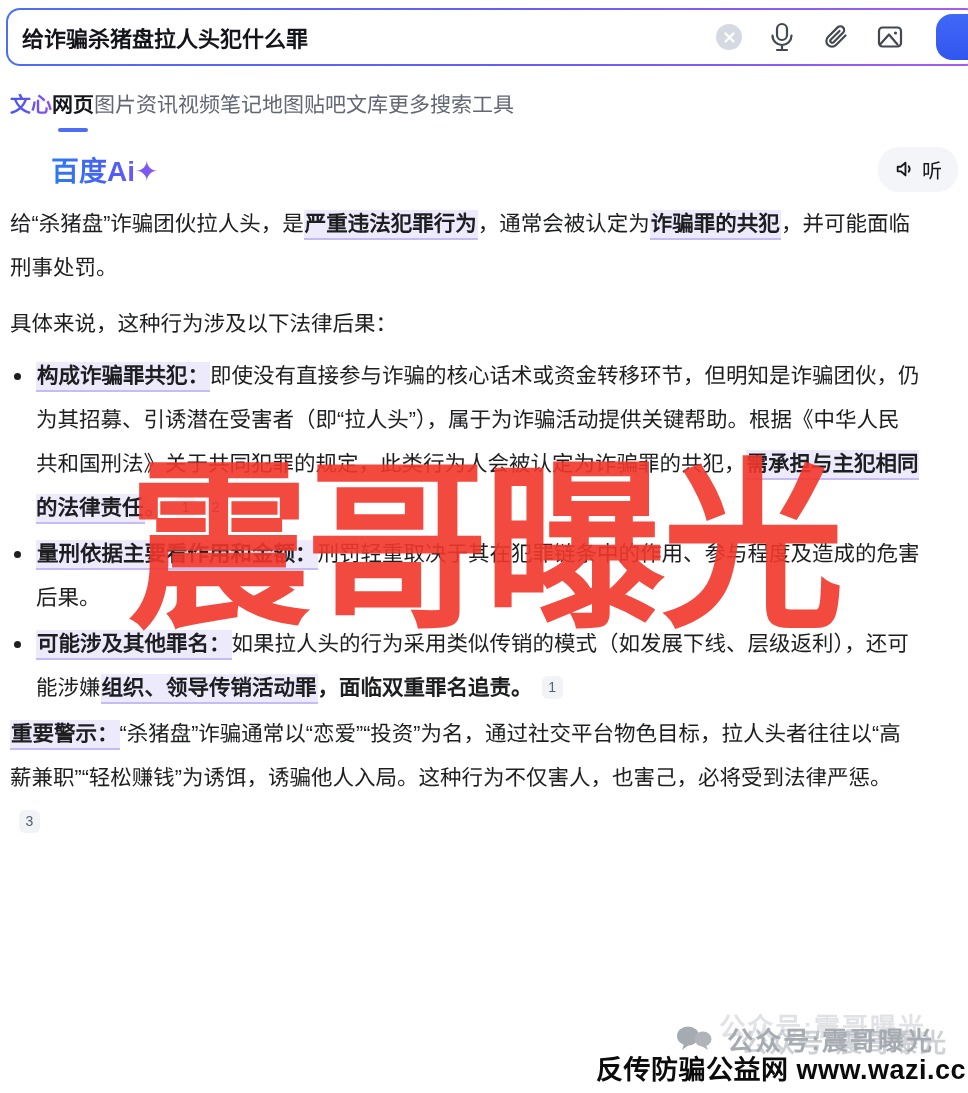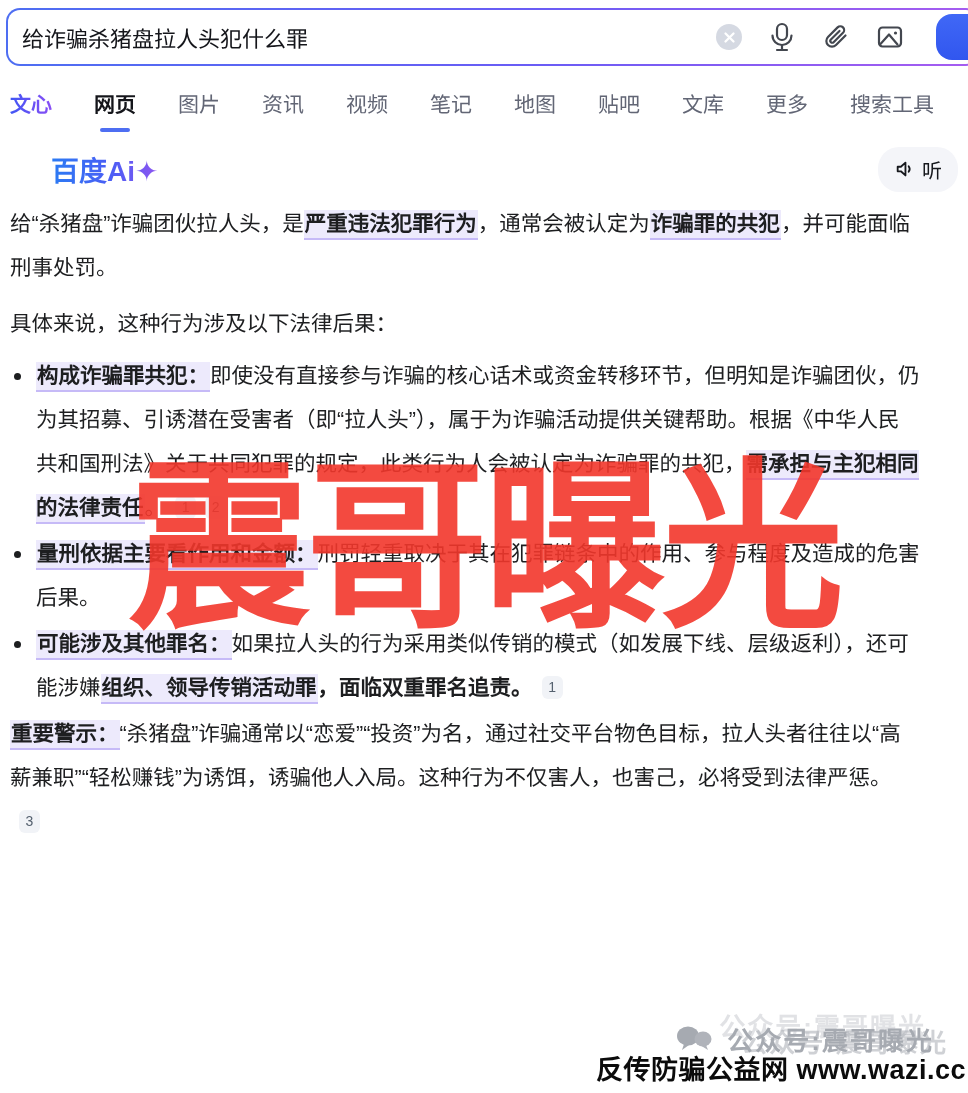--- a/index.html
+++ b/index.html
@@ -6,31 +6,31 @@
   html,body { width:968px; height:1093px; overflow:hidden; background:#fff;
     font-family:"Liberation Sans","DejaVu Sans",sans-serif; color:#1d1e20; }
   .page { position:relative; width:968px; height:1093px; overflow:hidden; }
 
   
   .search-wrap { position:absolute; top:8px; left:6px; width:974px; height:58px;
     border-radius:14px; background:linear-gradient(90deg,#4e6ef2 0%,#6a5cf5 55%,#a75cf0 100%);
     padding:2px; }
   .search-inner { position:relative; width:100%; height:100%; background:#fff;
     border-radius:12px; display:flex; align-items:center; padding:0 14px; overflow:hidden; }
-  .search-query { font-size:22px; font-weight:400; color:#14151a; flex:1; white-space:nowrap; }
+  .search-query { font-size:22px; font-weight:700; color:#14151a; flex:1; white-space:nowrap; }
   .search-icons { display:flex; align-items:center; gap:26px; margin-right:60px; }
   .clear-btn { width:26px; height:26px; border-radius:50%; background:#d5d9e2;
     display:flex; align-items:center; justify-content:center; cursor:pointer; }
   .icon-btn { display:flex; align-items:center; justify-content:center; cursor:pointer; }
   .search-submit { position:absolute; right:-44px; top:50%; transform:translateY(-50%);
     width:86px; height:46px; border-radius:16px; border:none;
     background:linear-gradient(180deg,#4068f6,#3156ef); cursor:pointer; }
 
   
-  .tabs { position:absolute; top:88px; left:10px; display:flex; gap:42px; align-items:flex-start; }
+  .tabs { position:absolute; top:88px; left:10px; display:flex; align-items:flex-start; }
   .tab { position:relative; font-size:21px; color:#626675; cursor:pointer; padding-bottom:14px; white-space:nowrap; }
   .tab.brand { font-weight:700; background:linear-gradient(90deg,#4056f4,#8a4ef5);
     -webkit-background-clip:text; background-clip:text; color:transparent; }
   .tab.active { color:#14151a; font-weight:700; }
   .tab.active::after { content:""; position:absolute; left:50%; transform:translateX(-50%);
     bottom:0; width:30px; height:4px; border-radius:2px; background:#4e6ef2; }
 
   
   .ai-header { position:absolute; top:146px; left:10px; right:10px; height:46px;
     display:flex; align-items:center; justify-content:space-between; }

